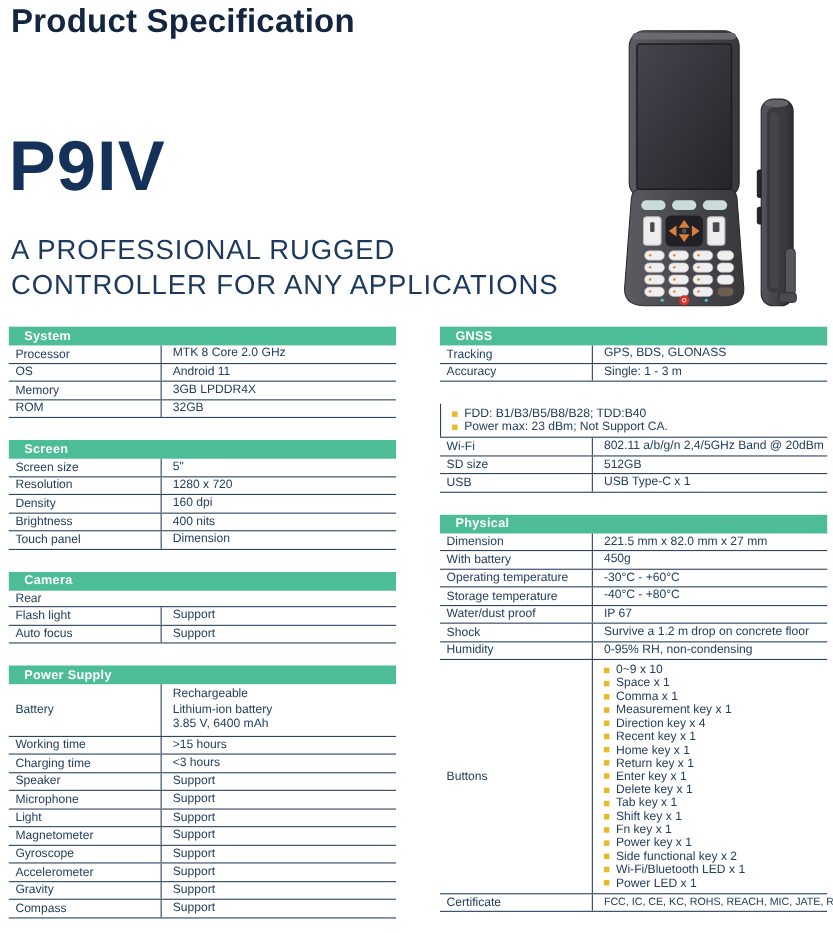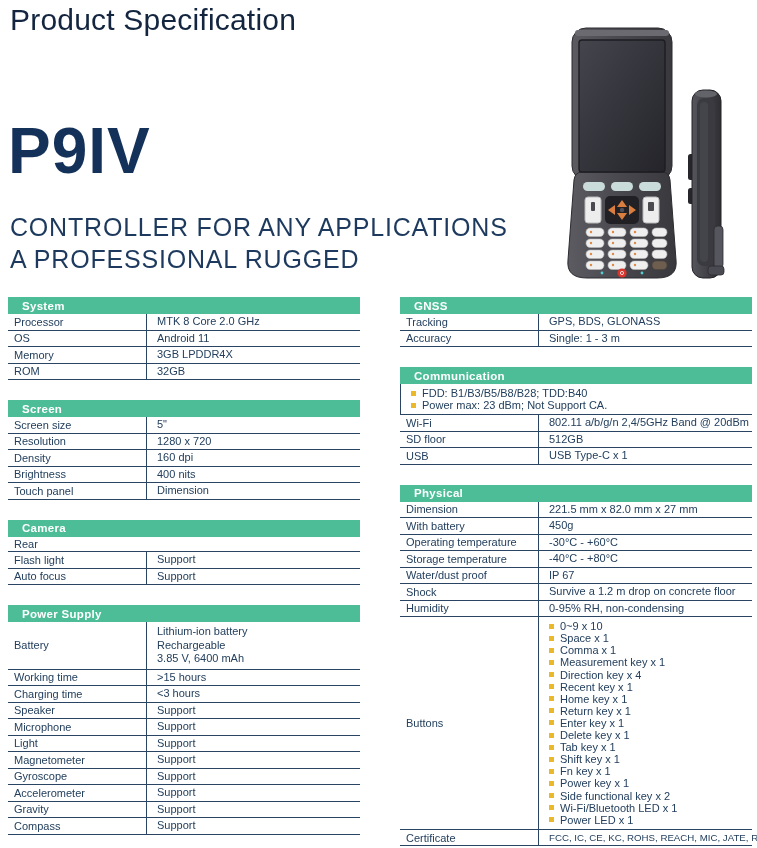--- a/index.html
+++ b/index.html
@@ -7,21 +7,21 @@
   body {
     width:757px; height:848px;
     font-family:"Liberation Sans", sans-serif;
     color:var(--navy, #1d3a5e);
     overflow:hidden;
   }
   .page { position:relative; width:757px; height:848px; background:#fff; }
 
   .doc-title {
     position:absolute; left:10px; top:3px;
-    font-size:30px; font-weight:400; letter-spacing:0.2px;
+    font-size:30px; font-weight:700; letter-spacing:0.2px;
     color:#13253f;
   }
   .device-wrap { position:absolute; left:548px; top:16px; width:205px; height:278px; }
 
   .product-name {
     position:absolute; left:8px; top:114px;
     font-size:64px; font-weight:800; letter-spacing:1px;
     color:#14315a;
   }
   .tagline {
@@ -160,22 +160,22 @@
         <rect x="166" y="210" width="9" height="42" rx="3.5" fill="#56565e" stroke="#2c2c31" stroke-width="0.8"></rect>
         <rect x="160" y="250" width="16" height="9" rx="3" fill="#4a4a52" stroke="#2c2c31" stroke-width="0.8"></rect>
         <ellipse cx="158" cy="78" rx="11" ry="3.4" fill="#63636a"></ellipse>
       </g>
     </svg>
   </div>
 
   <div class="product-name">P9IV</div>
 
   <div class="tagline">
+    <div>A PROFESSIONAL RUGGED</div>
     <div>CONTROLLER FOR ANY APPLICATIONS</div>
-    <div>A PROFESSIONAL RUGGED</div>
   </div>
 
   <div class="cols">
     <div class="col col-left" id="col-left">
         <section class="spec-table">
           <div class="spec-header">System</div>
           <div class="spec-row">
             <div class="spec-label">Processor</div>
             <div class="spec-value">
               <div class="value-line">MTK 8 Core 2.0 GHz</div>
@@ -249,22 +249,22 @@
             <div class="spec-value">
               <div class="value-line">Support</div>
             </div>
           </div>
         </section>
         <section class="spec-table">
           <div class="spec-header">Power Supply</div>
           <div class="spec-row">
             <div class="spec-label">Battery</div>
             <div class="spec-value multi bullets-pad">
+              <div class="value-line">Rechargeable</div>
               <div class="value-line">Lithium-ion battery</div>
-              <div class="value-line">Rechargeable</div>
               <div class="value-line">3.85 V, 6400 mAh</div>
             </div>
           </div>
           <div class="spec-row">
             <div class="spec-label">Working time</div>
             <div class="spec-value">
               <div class="value-line">&gt;15 hours</div>
             </div>
           </div>
           <div class="spec-row">
@@ -333,41 +333,40 @@
             </div>
           </div>
           <div class="spec-row">
             <div class="spec-label">Accuracy</div>
             <div class="spec-value">
               <div class="value-line">Single: 1 - 3 m</div>
             </div>
           </div>
         </section>
         <section class="spec-table">
-          <div class="spec-header">Communication</div>
           <div class="spec-row">
             <div class="spec-value bullets-pad">
               <div class="bullet-line">
                 <span class="bullet-sq"></span>
                 <span class="bullet-tx">FDD: B1/B3/B5/B8/B28; TDD:B40</span>
               </div>
               <div class="bullet-line">
                 <span class="bullet-sq"></span>
                 <span class="bullet-tx">Power max: 23 dBm; Not Support CA.</span>
               </div>
             </div>
           </div>
           <div class="spec-row">
             <div class="spec-label">Wi-Fi</div>
             <div class="spec-value">
               <div class="value-line">802.11 a/b/g/n 2,4/5GHz Band @ 20dBm</div>
             </div>
           </div>
           <div class="spec-row">
-            <div class="spec-label">SD floor</div>
+            <div class="spec-label">SD size</div>
             <div class="spec-value">
               <div class="value-line">512GB</div>
             </div>
           </div>
           <div class="spec-row">
             <div class="spec-label">USB</div>
             <div class="spec-value">
               <div class="value-line">USB Type-C x 1</div>
             </div>
           </div>

